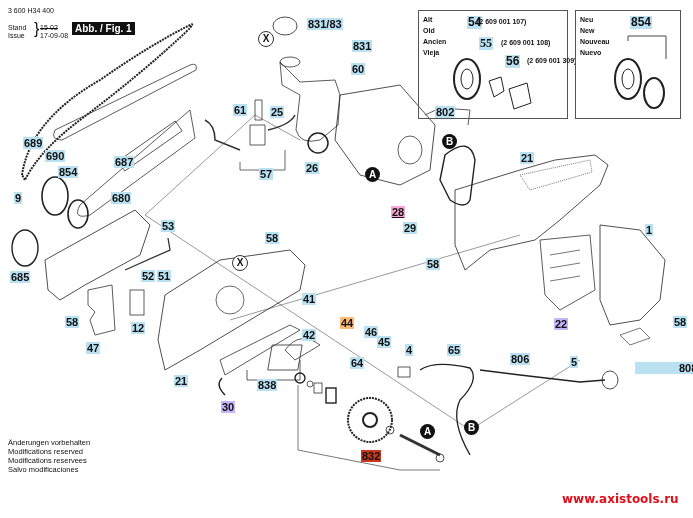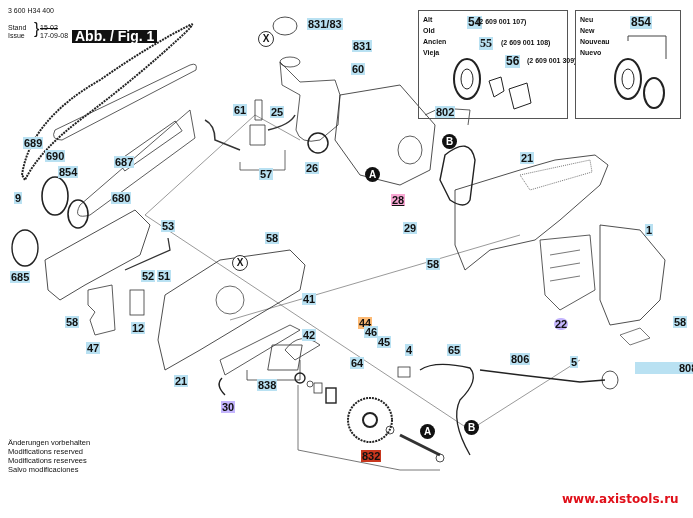--- a/index.html
+++ b/index.html
@@ -5,21 +5,21 @@
   html,body{margin:0;padding:0;background:#fff;}
   body{width:693px;height:518px;position:relative;overflow:hidden;font-family:"Liberation Sans",sans-serif;color:#111;}
   #art{position:absolute;left:0;top:0;width:693px;height:518px;}
   .lbl{position:absolute;background:#b9e1f2;color:#111;font-weight:bold;font-size:11px;line-height:12px;padding:0 1px;font-family:"Liberation Sans",sans-serif;white-space:nowrap;cursor:pointer;}
   .lbl.red{background:#c8371e;color:#111;margin-left:24px;}
   .lbl.big{font-size:12px;line-height:13px;}
   .circ{position:absolute;width:15px;height:15px;border-radius:50%;font-size:10px;font-weight:bold;text-align:center;line-height:15px;font-family:"Liberation Sans",sans-serif;}
   .circ.dark{background:#111;color:#fff;}
   .circ.light{background:#fff;color:#111;border:1px solid #333;width:14px;height:14px;line-height:14px;}
   .hdr{position:absolute;font-size:7px;line-height:9px;}
-  .figtag{position:absolute;left:72px;top:30px;background:#111;color:#fff;font-weight:bold;font-size:14px;padding:1px 3px;line-height:11px;}
+  .figtag{position:absolute;left:72px;top:22px;background:#111;color:#fff;font-weight:bold;font-size:10px;padding:1px 3px;line-height:11px;}
   .brace{position:absolute;left:34px;top:21px;font-size:16px;line-height:16px;}
   .box{position:absolute;border:1px solid #555;}
   .boxtxt{position:absolute;font-size:7px;font-weight:bold;line-height:9px;}
   .pn{position:absolute;font-size:7px;font-weight:bold;white-space:nowrap;}
   .foot{position:absolute;left:8px;top:438px;font-size:7.5px;line-height:9px;}
   .url{position:absolute;left:562px;top:492px;color:#e0101a;font-weight:bold;font-size:12px;font-family:"DejaVu Sans",sans-serif;}
 </style>
 </head>
 <body>
 
@@ -154,25 +154,25 @@
 
 <span class="lbl" style="left: 307px; top: 18px; background: rgb(185, 225, 242);">831/83</span>
 <span class="lbl" style="left: 352px; top: 40px; background: rgb(185, 225, 242);">831</span>
 <span class="lbl" style="left: 351px; top: 63px; background: rgb(185, 225, 242);">60</span>
 <span class="lbl" style="left: 233px; top: 104px; background: rgb(185, 225, 242);">61</span>
 <span class="lbl" style="left: 270px; top: 106px; background: rgb(185, 225, 242);">25</span>
 <span class="lbl" style="left: 259px; top: 168px; background: rgb(185, 225, 242);">57</span>
 <span class="lbl" style="left: 305px; top: 162px; background: rgb(185, 225, 242);">26</span>
 <span class="lbl" style="left: 435px; top: 106px; background: rgb(185, 225, 242);">802</span>
 <span class="lbl" style="left: 520px; top: 152px; background: rgb(185, 225, 242);">21</span>
-<span class="lbl" style="left: 391px; top: 194px; background: #f9a8d4; text-decoration: underline;">28</span>
+<span class="lbl" style="left: 391px; top: 206px; background: #f9a8d4; text-decoration: underline;">28</span>
 <span class="lbl" style="left: 403px; top: 222px; background: rgb(185, 225, 242);">29</span>
 <span class="lbl" style="left: 426px; top: 258px; background: rgb(185, 225, 242);">58</span>
 <span class="lbl" style="left: 645px; top: 224px; background: rgb(185, 225, 242);">1</span>
-<span class="lbl" style="left: 554px; top: 318px; background: #c4b5fd; border-radius: 6px;">22</span>
+<span class="lbl" style="left: 554px; top: 318px; background: #c4b5fd;">22</span>
 <span class="lbl" style="left: 673px; top: 316px; background: rgb(185, 225, 242);">58</span>
 <span class="lbl" style="left: 635px; top: 362px; background: rgb(185, 225, 242); padding-left: 44px;">808</span>
 <span class="lbl" style="left: 23px; top: 137px; background: rgb(185, 225, 242);">689</span>
 <span class="lbl" style="left: 45px; top: 150px; background: rgb(185, 225, 242);">690</span>
 <span class="lbl" style="left: 114px; top: 156px; background: rgb(185, 225, 242);">687</span>
 <span class="lbl" style="left: 58px; top: 166px; background: rgb(185, 225, 242);">854</span>
 <span class="lbl" style="left: 14px; top: 192px; background: rgb(185, 225, 242);">9</span>
 <span class="lbl" style="left: 111px; top: 192px; background: rgb(185, 225, 242);">680</span>
 <span class="lbl" style="left: 10px; top: 271px; background: rgb(185, 225, 242);">685</span>
 <span class="lbl" style="left: 161px; top: 220px; background: rgb(185, 225, 242);">53</span>
@@ -180,21 +180,21 @@
 <span class="lbl" style="left: 141px; top: 270px; background: rgb(185, 225, 242);">52</span>
 <span class="lbl" style="left: 157px; top: 270px; background: rgb(185, 225, 242);">51</span>
 <span class="lbl" style="left: 131px; top: 322px; background: rgb(185, 225, 242);">12</span>
 <span class="lbl" style="left: 65px; top: 316px; background: rgb(185, 225, 242);">58</span>
 <span class="lbl" style="left: 86px; top: 342px; background: rgb(185, 225, 242);">47</span>
 <span class="lbl" style="left: 302px; top: 293px; background: rgb(185, 225, 242);">41</span>
 <span class="lbl" style="left: 302px; top: 329px; background: rgb(185, 225, 242);">42</span>
 <span class="lbl" style="left: 174px; top: 375px; background: rgb(185, 225, 242);">21</span>
 <span class="lbl" style="left: 257px; top: 379px; background: rgb(185, 225, 242);">838</span>
 <span class="lbl" style="left: 221px; top: 401px; background: #c4b5fd;">30</span>
-<span class="lbl" style="left: 358px; top: 317px; background: #fdba74;">44</span>
+<span class="lbl" style="left: 340px; top: 317px; background: #fdba74;">44</span>
 <span class="lbl" style="left: 364px; top: 326px; background: rgb(185, 225, 242);">46</span>
 <span class="lbl" style="left: 377px; top: 336px; background: rgb(185, 225, 242);">45</span>
 <span class="lbl" style="left: 350px; top: 357px; background: rgb(185, 225, 242);">64</span>
 <span class="lbl" style="left: 405px; top: 344px; background: rgb(185, 225, 242);">4</span>
 <span class="lbl" style="left: 447px; top: 344px; background: rgb(185, 225, 242);">65</span>
 <span class="lbl" style="left: 510px; top: 353px; background: rgb(185, 225, 242);">806</span>
 <span class="lbl" style="left: 570px; top: 356px; background: rgb(185, 225, 242);">5</span>
 <span class="lbl red" style="left: 337px; top: 450px; background: rgb(200, 55, 30);">832</span>
 
 <div class="circ light" style="left:258px;top:31px;">X</div>

